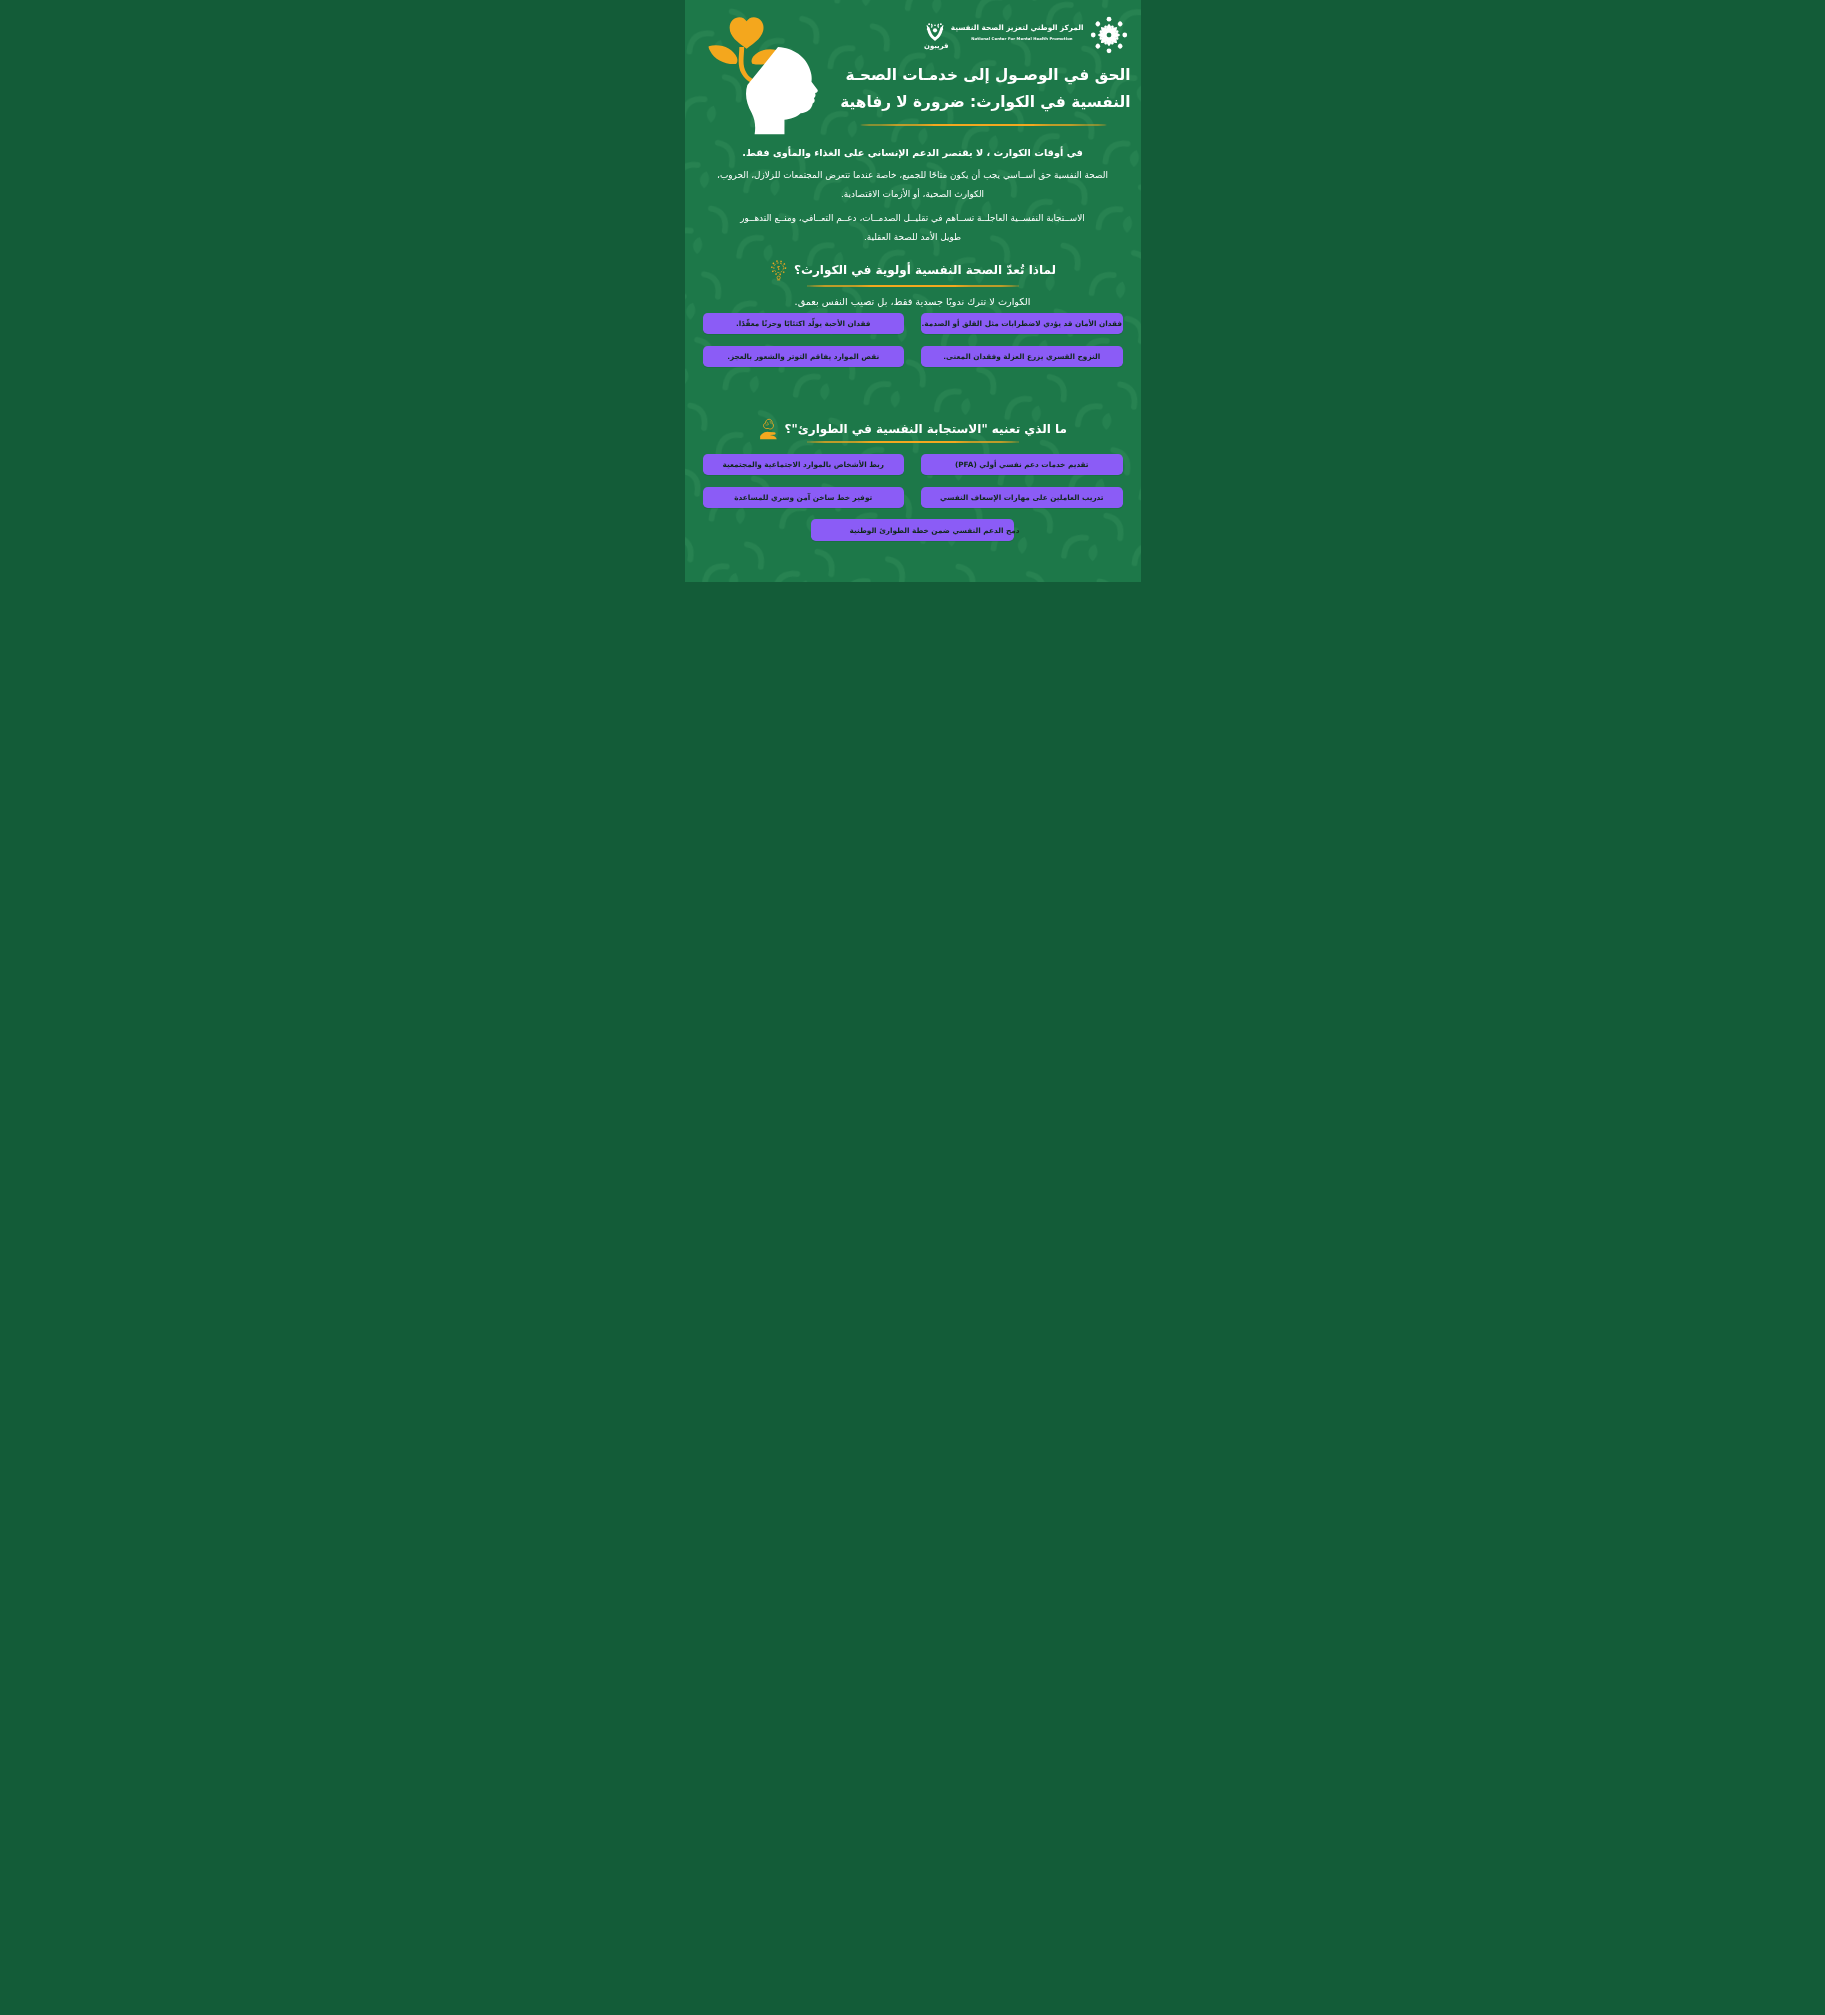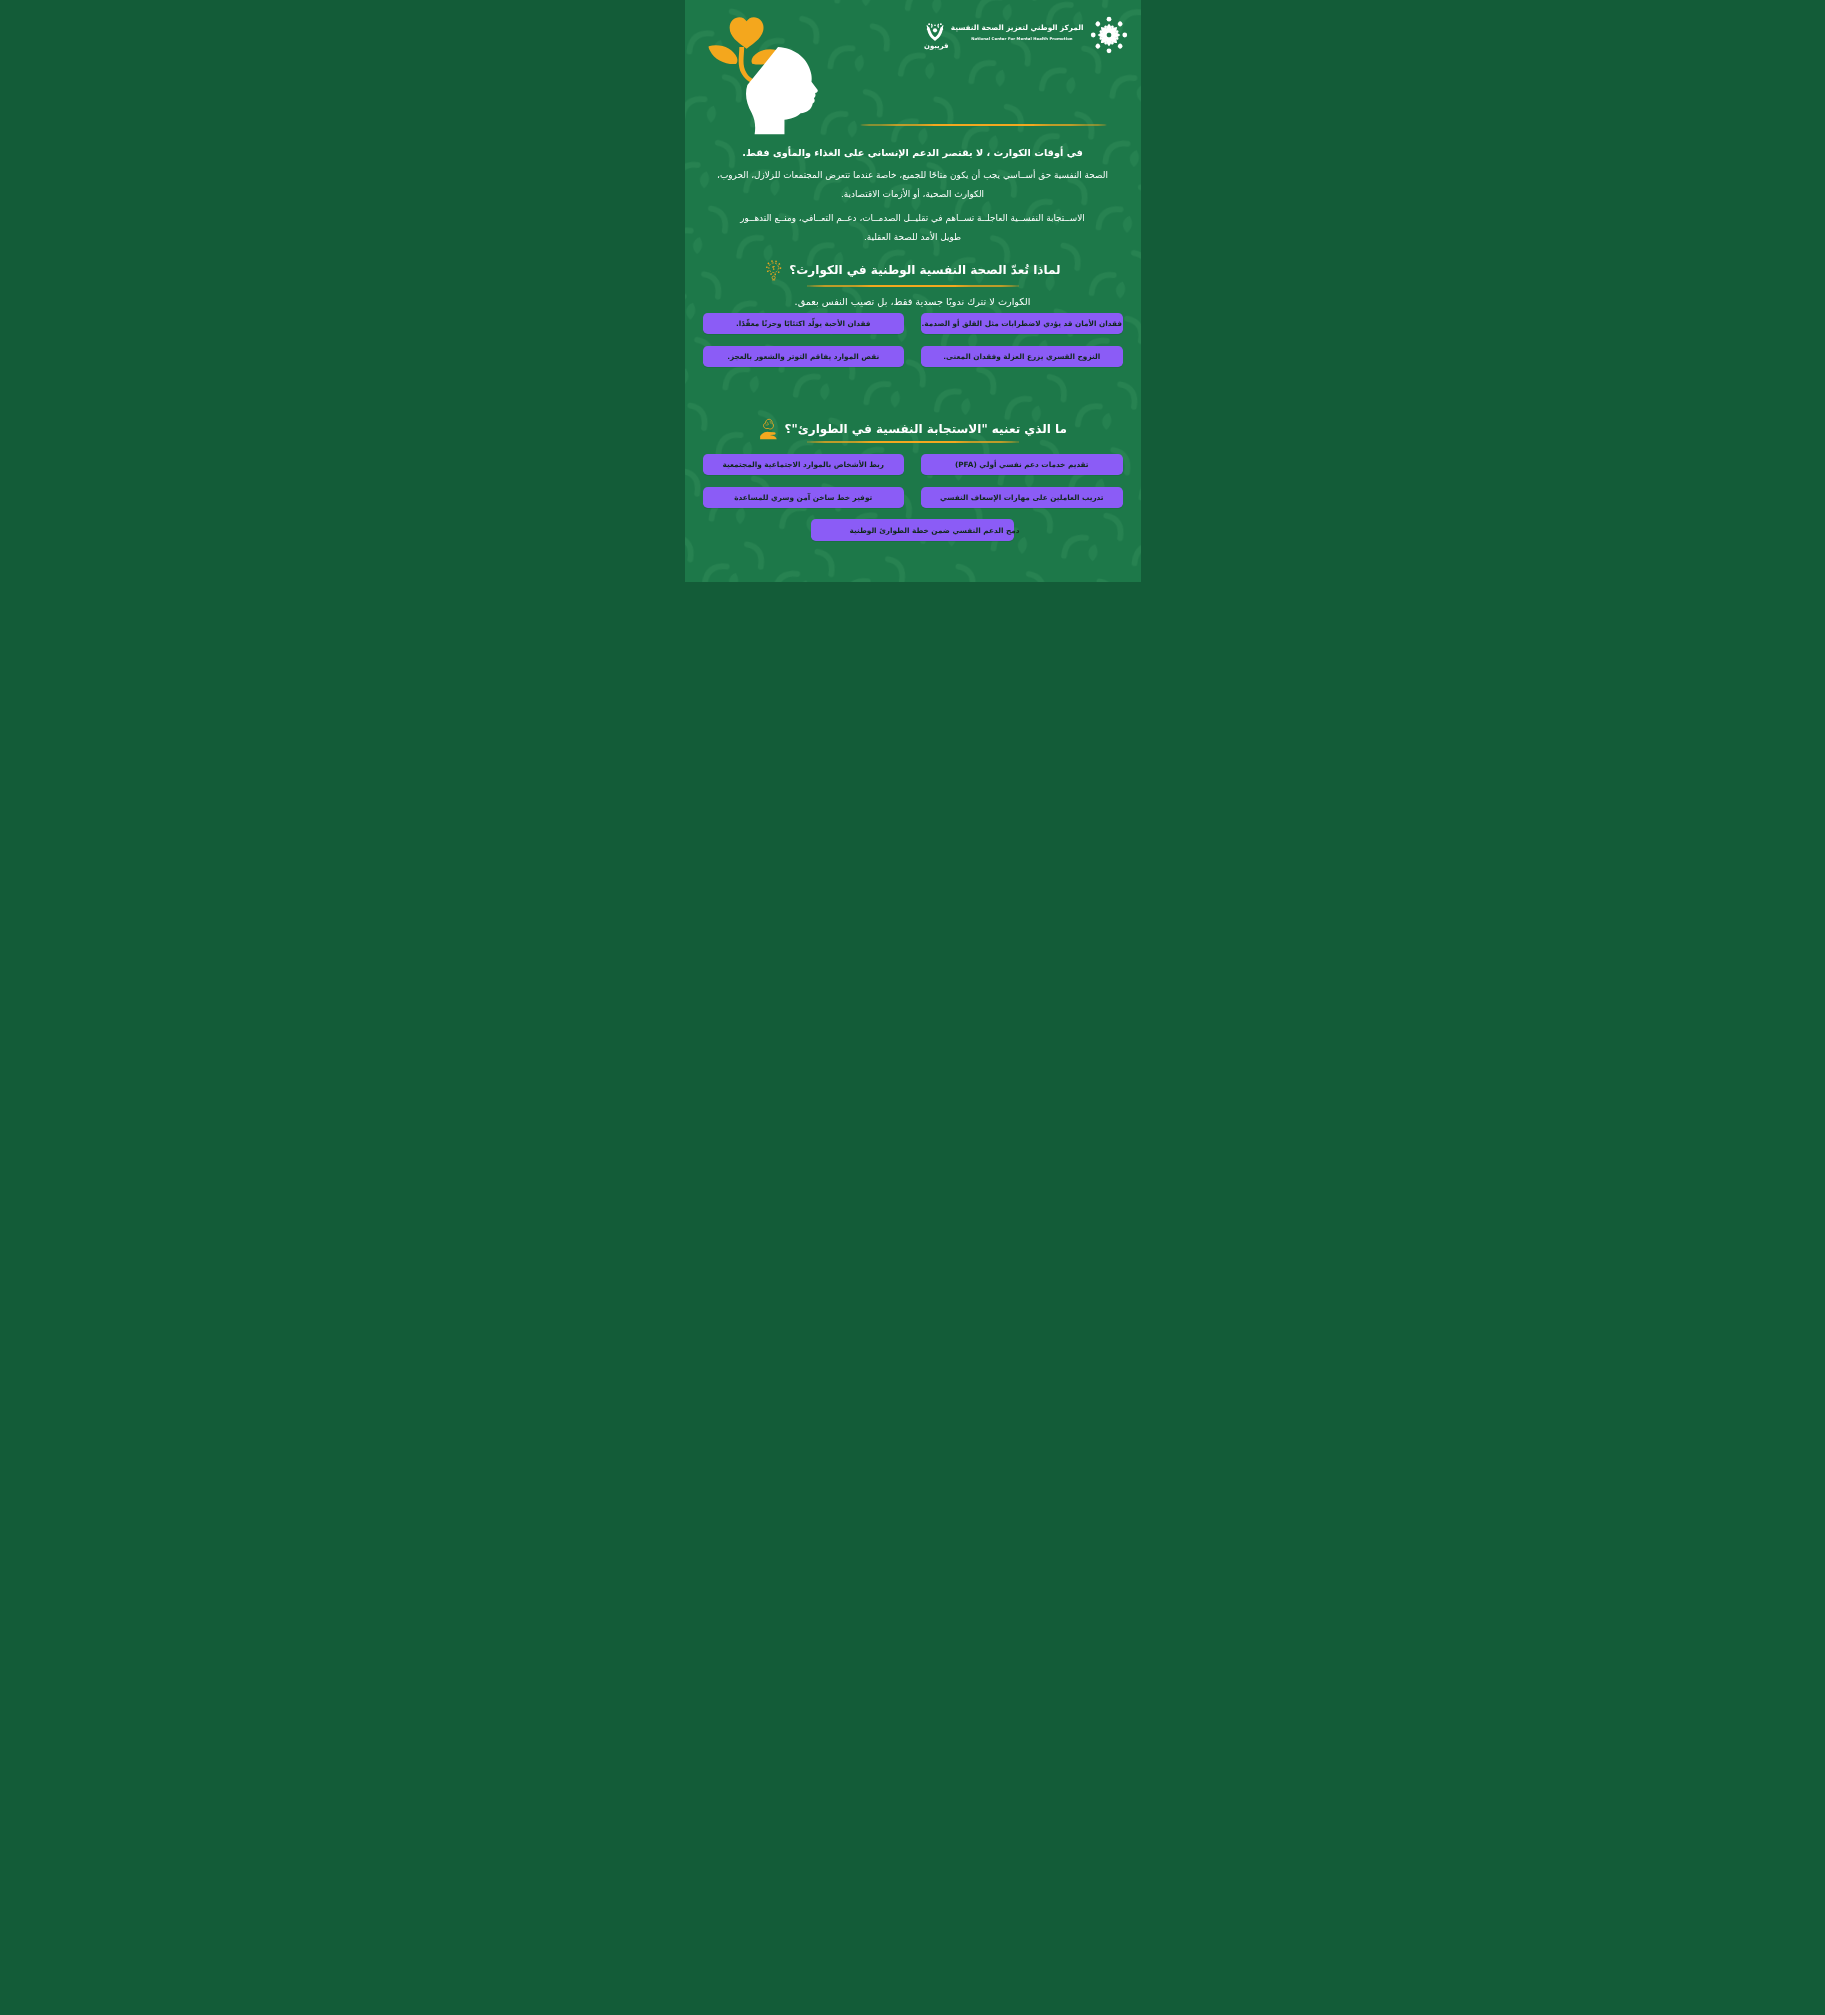--- a/index.html
+++ b/index.html
@@ -137,34 +137,38 @@
         <path d="M38 5 q3 5 0 10"></path>
         <path d="M62 5 q-3 5 0 10"></path>
       </g>
       <circle cx="29" cy="4" r="3.4" fill="#ffffff"></circle>
       <circle cx="71" cy="4" r="3.4" fill="#ffffff"></circle>
       <circle cx="50" cy="8" r="3" fill="#ffffff"></circle>
     </svg>
     <div class="qareebon-word">قريبون</div>
   </div>
 
+  <div class="abs main-title">
+    <div class="nowrap">الحق في الوصـول إلى خدمـات الصحـة</div>
+    <div class="nowrap">النفسية في الكوارث: ضرورة لا رفاهية</div>
+  </div>
   <div class="abs gold-line title-line"></div>
 
   <div class="abs p-lead center nowrap">في أوقات الكوارث ، لا يقتصر الدعم الإنساني على الغذاء والمأوى فقط.</div>
   <div class="abs p-body p3 center">
     <div class="nowrap">الاســتجابة النفســية العاجلــة تســاهم في تقليــل الصدمــات، دعــم التعــافي، ومنــع التدهــور</div>
     <div class="nowrap">طويل الأمد للصحة العقلية.</div>
   </div>
   <div class="abs p-body p2 center">
     <div class="nowrap">الصحة النفسية حق أســاسي يجب أن يكون متاحًا للجميع، خاصة عندما تتعرض المجتمعات للزلازل، الحروب،</div>
     <div class="nowrap">الكوارث الصحية، أو الأزمات الاقتصادية.</div>
   </div>
 
   <div class="abs sec-head sec1-head">
-    <span class="txt nowrap">لماذا تُعدّ الصحة النفسية الوطنية في الكوارث؟</span>
+    <span class="txt nowrap">لماذا تُعدّ الصحة النفسية أولوية في الكوارث؟</span>
     <svg class="icon-svg" width="19.3" height="22.6" viewBox="0 0 60 70">
       <circle cx="30" cy="27" r="15" fill="none" stroke="#f3a81f" stroke-width="2.6" stroke-dasharray="6 4.5"></circle>
       <circle cx="30" cy="27" r="21" fill="none" stroke="#f3a81f" stroke-width="5" stroke-dasharray="4 9"></circle>
       <text x="30" y="33" text-anchor="middle" font-size="17" font-weight="bold" fill="#f3a81f" font-family="DejaVu Sans, sans-serif">؟</text>
       <circle cx="30" cy="58" r="5" fill="none" stroke="#f3a81f" stroke-width="2.4"></circle>
       <line x1="26.5" y1="65" x2="33.5" y2="65" stroke="#f3a81f" stroke-width="2.4" stroke-linecap="round"></line>
     </svg>
   </div>
   <div class="abs gold-line sec1-line"></div>
   <div class="abs subtitle center nowrap">الكوارث لا تترك ندوبًا جسدية فقط، بل تصيب النفس بعمق.</div>

